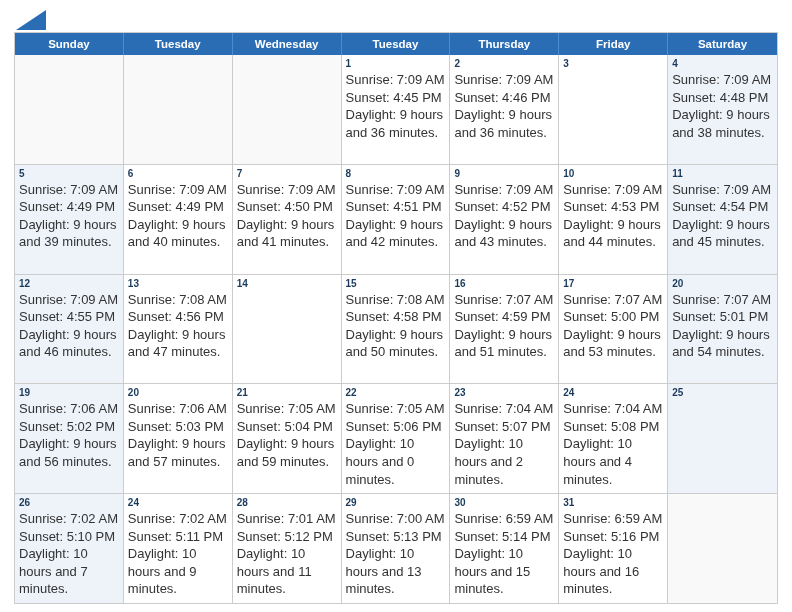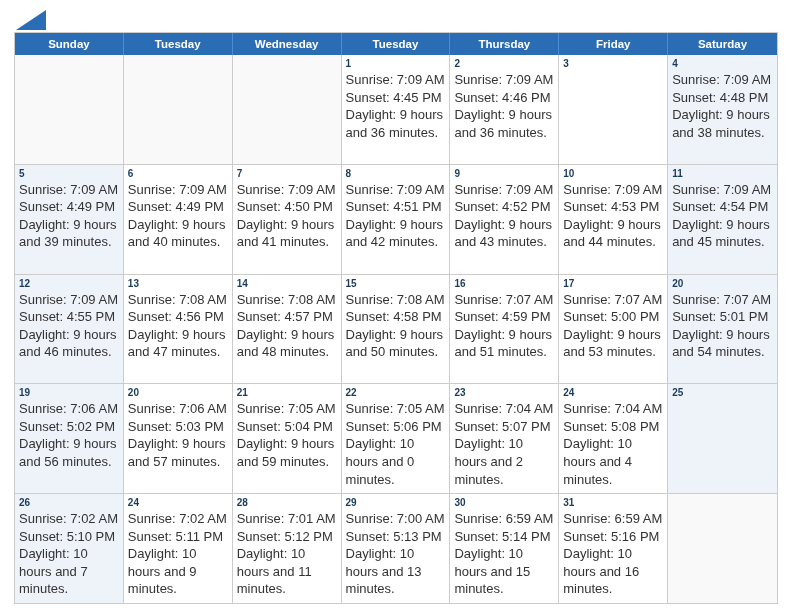--- a/index.html
+++ b/index.html
@@ -219,24 +219,20 @@
           </div>
           <div class="day-cell">
             <div class="day-number">13</div>
             <div class="day-info">Sunrise: 7:08 AM
 Sunset: 4:56 PM
 Daylight: 9 hours
 and 47 minutes.</div>
           </div>
           <div class="day-cell">
             <div class="day-number">14</div>
-            <div class="day-info">Sunrise: 7:08 AM
-Sunset: 4:57 PM
-Daylight: 9 hours
-and 48 minutes.</div>
           </div>
           <div class="day-cell">
             <div class="day-number">15</div>
             <div class="day-info">Sunrise: 7:08 AM
 Sunset: 4:58 PM
 Daylight: 9 hours
 and 50 minutes.</div>
           </div>
           <div class="day-cell">
             <div class="day-number">16</div>

